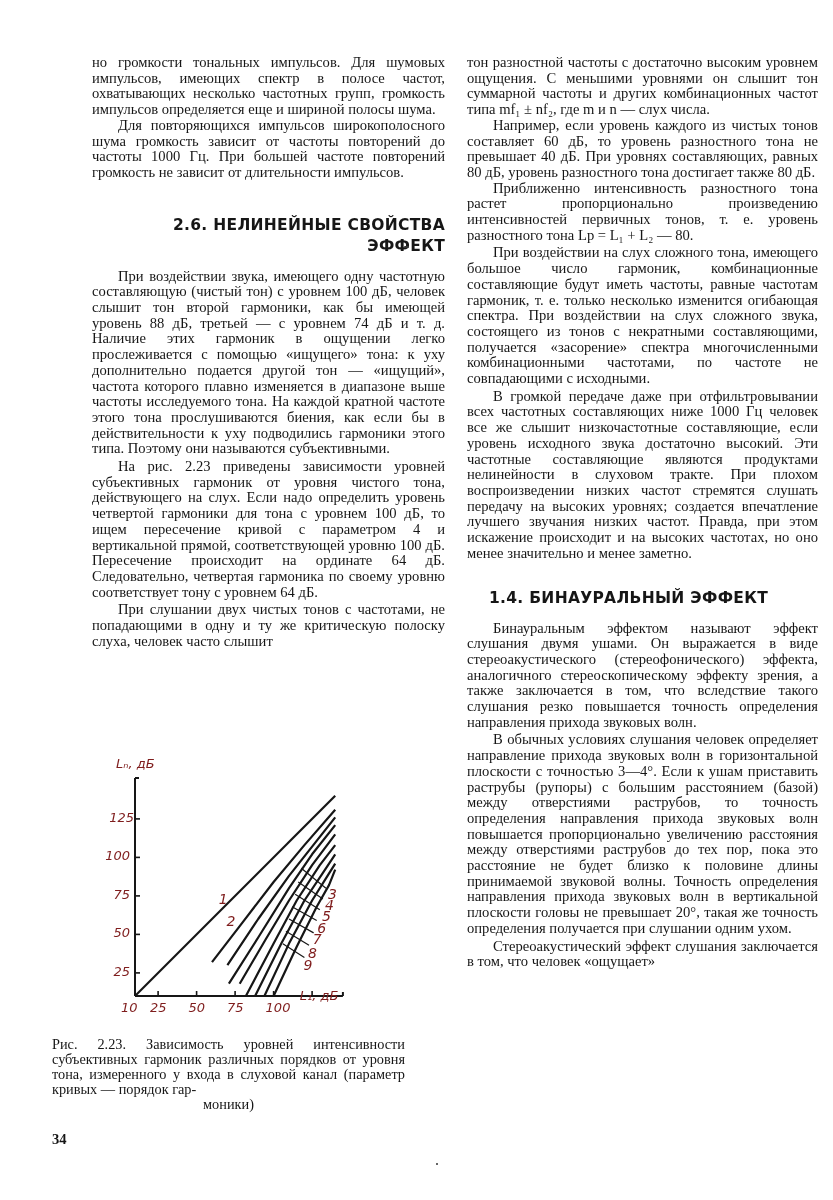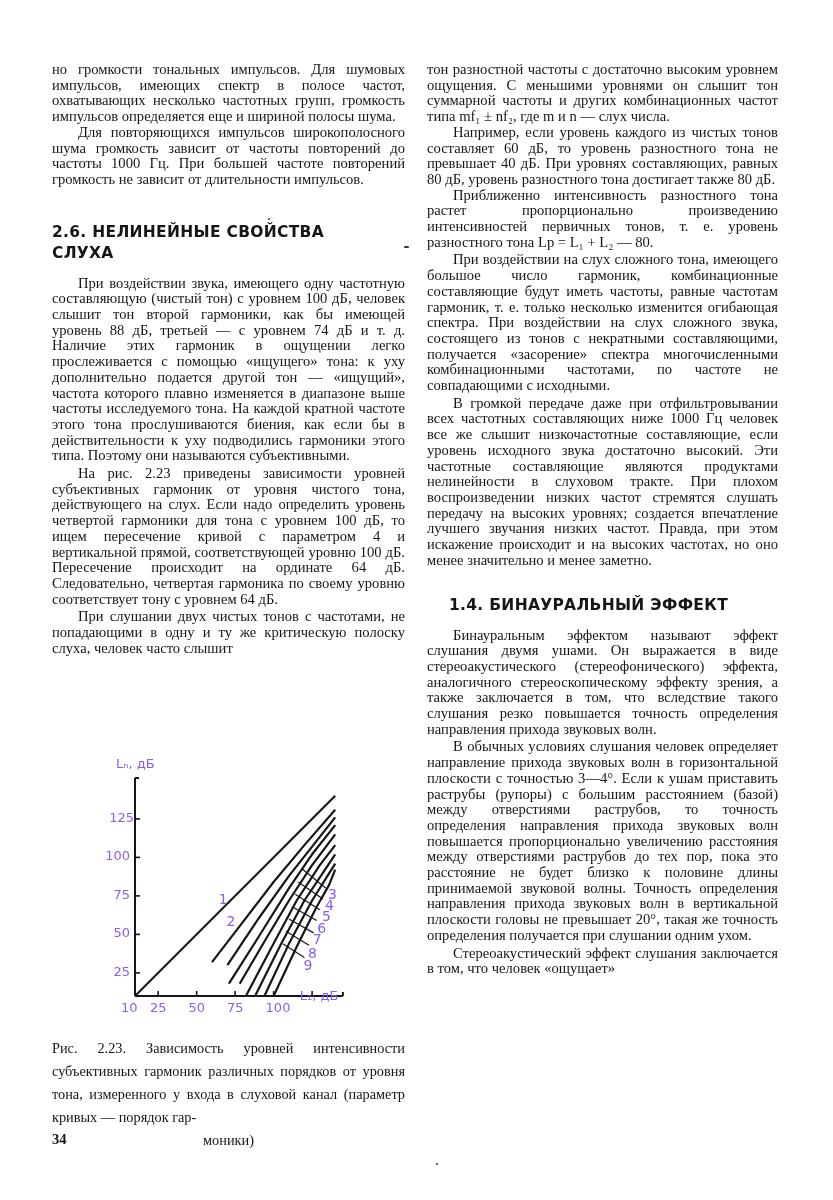--- a/index.html
+++ b/index.html
@@ -1,46 +1,46 @@
 <!DOCTYPE html>
 <html><head>
 <meta charset="utf-8">
 <style>
   html, body { margin: 0; padding: 0; background: #ffffff; }
   body { width: 833px; height: 1200px; position: relative; overflow: hidden;
          font-family: "Liberation Serif", "DejaVu Serif", serif; color: #161616; }
-  .col { position: absolute; top: 62px; font-size: 14.6px; line-height: 15.7px; text-align: justify; }
+  .col { position: absolute; top: 55px; font-size: 14.6px; line-height: 15.7px; text-align: justify; margin-left: 40px; }
   .col-left { left: 52px; width: 353px; }
   .col-right { left: 427px; width: 351px; }
   .col p { margin: 0; text-indent: 0; hyphens: manual; }
   .col p.ind { text-indent: 26px; }
   .col p.gap { margin-top: 2px; }
   .heading { font-family: "DejaVu Sans", "Liberation Sans", sans-serif; font-weight: bold;
-             font-size: 15.5px; text-align: left; line-height: 21px; letter-spacing: 0.3px; }
+             font-size: 15.5px; text-align: right; line-height: 21px; letter-spacing: 0.3px; }
   .math { }
   .chart { position: absolute; left: 96px; top: 752px; width: 270px; height: 275px; }
   .chart svg { position: absolute; left: 0; top: 0; }
-  .tick-label { position: absolute; font-family: "DejaVu Sans", sans-serif; 
-                font-size: 13px; color: #8b5cf6; white-space: nowrap; }
+  .tick-label { position: absolute; font-family: "DejaVu Sans", sans-serif; font-style: italic;
+                font-size: 13px; color: #7f1d1d; white-space: nowrap; }
   .caption { position: absolute; left: 52px; top: 1037px; width: 353px; font-size: 14.3px;
-             line-height: 23px; text-align: justify; }
+             line-height: 15px; text-align: justify; }
   .caption-end { display: block; text-align: center; font-family: Liberation Serif, serif; }
   .page-number { position: absolute; left: 52px; top: 1131px; font-size: 14.6px; font-weight: bold; }
   .speck { position: absolute; width: 2px; height: 2px; background: #333; border-radius: 1px; }
 </style>
 </head>
 <body>
 
 <div class="col col-left">
   <p>но громкости тональных импульсов. Для шумовых импульсов, имеющих спектр в полосе частот, охватывающих несколько частотных групп, громкость импульсов определяется еще и шириной полосы шума.</p>
   <p class="ind">Для повторяющихся импульсов широкополосного шума громкость зависит от частоты повторений до частоты 1000 Гц. При большей частоте повторений громкость не зависит от длительности импульсов.</p>
   <div style="height: 34px;"></div>
   <div class="heading">
     <div>2.6. НЕЛИНЕЙНЫЕ СВОЙСТВА</div>
-    <div>СЛУХА</div>
+    <div>ЭФФЕКТ</div>
   </div>
   <div style="height: 12px;"></div>
   <p class="ind">При воздействии звука, имеющего одну частотную составляющую (чистый тон) с уровнем 100 дБ, человек слышит тон второй гармоники, как бы имеющей уровень 88 дБ, третьей — с уровнем 74 дБ и т. д. Наличие этих гармоник в ощущении легко прослеживается с помощью «ищущего» тона: к уху дополнительно подается другой тон — «ищущий», частота которого плавно изменяется в диапазоне выше частоты исследуемого тона. На каждой кратной частоте этого тона прослушиваются биения, как если бы в действительности к уху подводились гармоники этого типа. Поэтому они называются субъективными.</p>
   <p class="ind gap">На рис. 2.23 приведены зависимости уровней субъективных гармоник от уровня чистого тона, действующего на слух. Если надо определить уровень четвертой гармоники для тона с уровнем 100 дБ, то ищем пересечение кривой с параметром 4 и вертикальной прямой, соответствующей уровню 100 дБ. Пересечение происходит на ординате 64 дБ. Следовательно, четвертая гармоника по своему уровню соответствует тону с уровнем 64 дБ.</p>
   <p class="ind gap">При слушании двух чистых тонов с частотами, не попадающими в одну и ту же критическую полоску слуха, человек часто слышит</p>
 </div>
 
 <div class="chart">
   <svg id="chart-svg" width="270" height="275" viewBox="0 0 270 275">
       <line x1="39" y1="244" x2="246.9" y2="244" stroke="#161616" stroke-width="2"></line>

